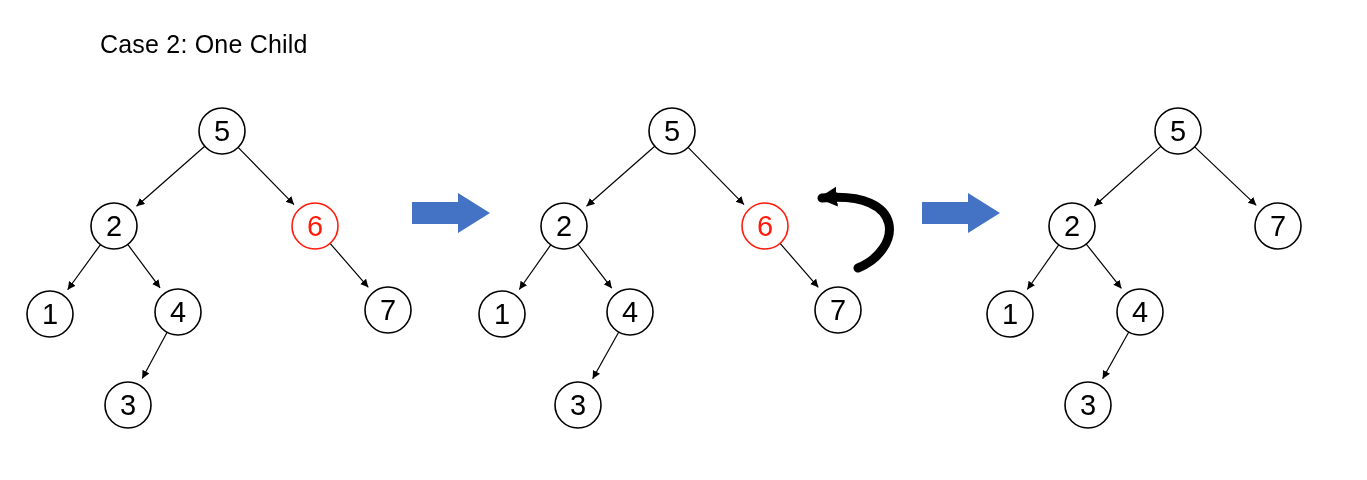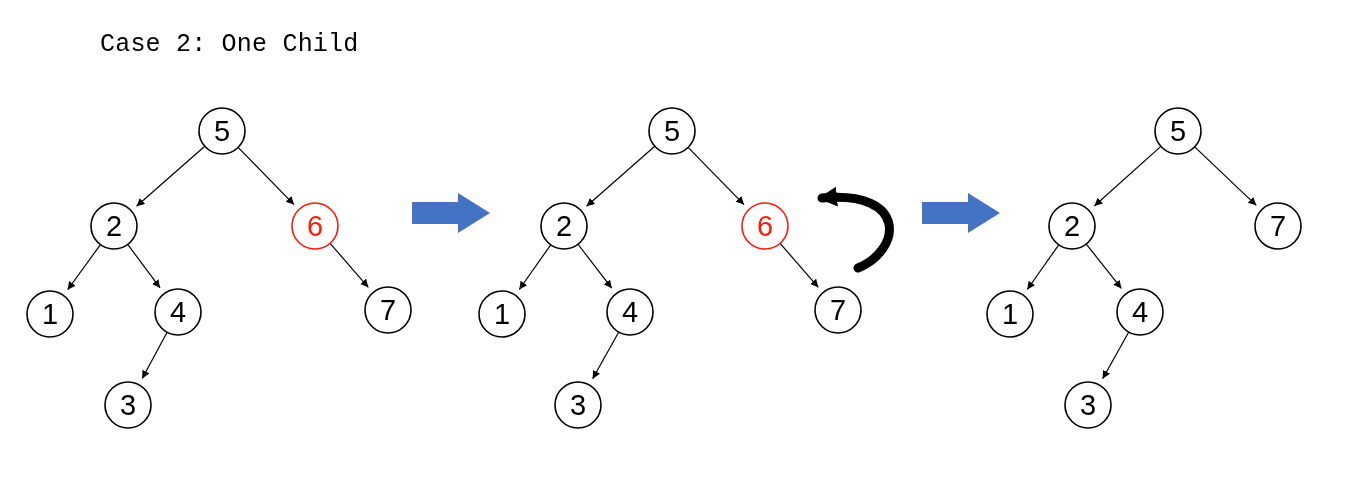--- a/index.html
+++ b/index.html
@@ -14,21 +14,21 @@
     height: 480px;
     background: #ffffff;
     overflow: hidden;
   }
   .title {
     position: absolute;
     left: 100px;
     top: 30px;
     font-size: 25px;
     color: #000000;
-    font-family: Liberation Mono, monospace;
+    font-family: Liberation Sans, sans-serif;
     letter-spacing: 0.2px;
   }
   svg { position: absolute; left: 0; top: 0; }
 </style>
 </head>
 <body>
 
 <div class="canvas">
   <div class="title">Case 2: One Child</div>
   <svg id="diagram" width="1367" height="480" viewBox="0 0 1367 480">

